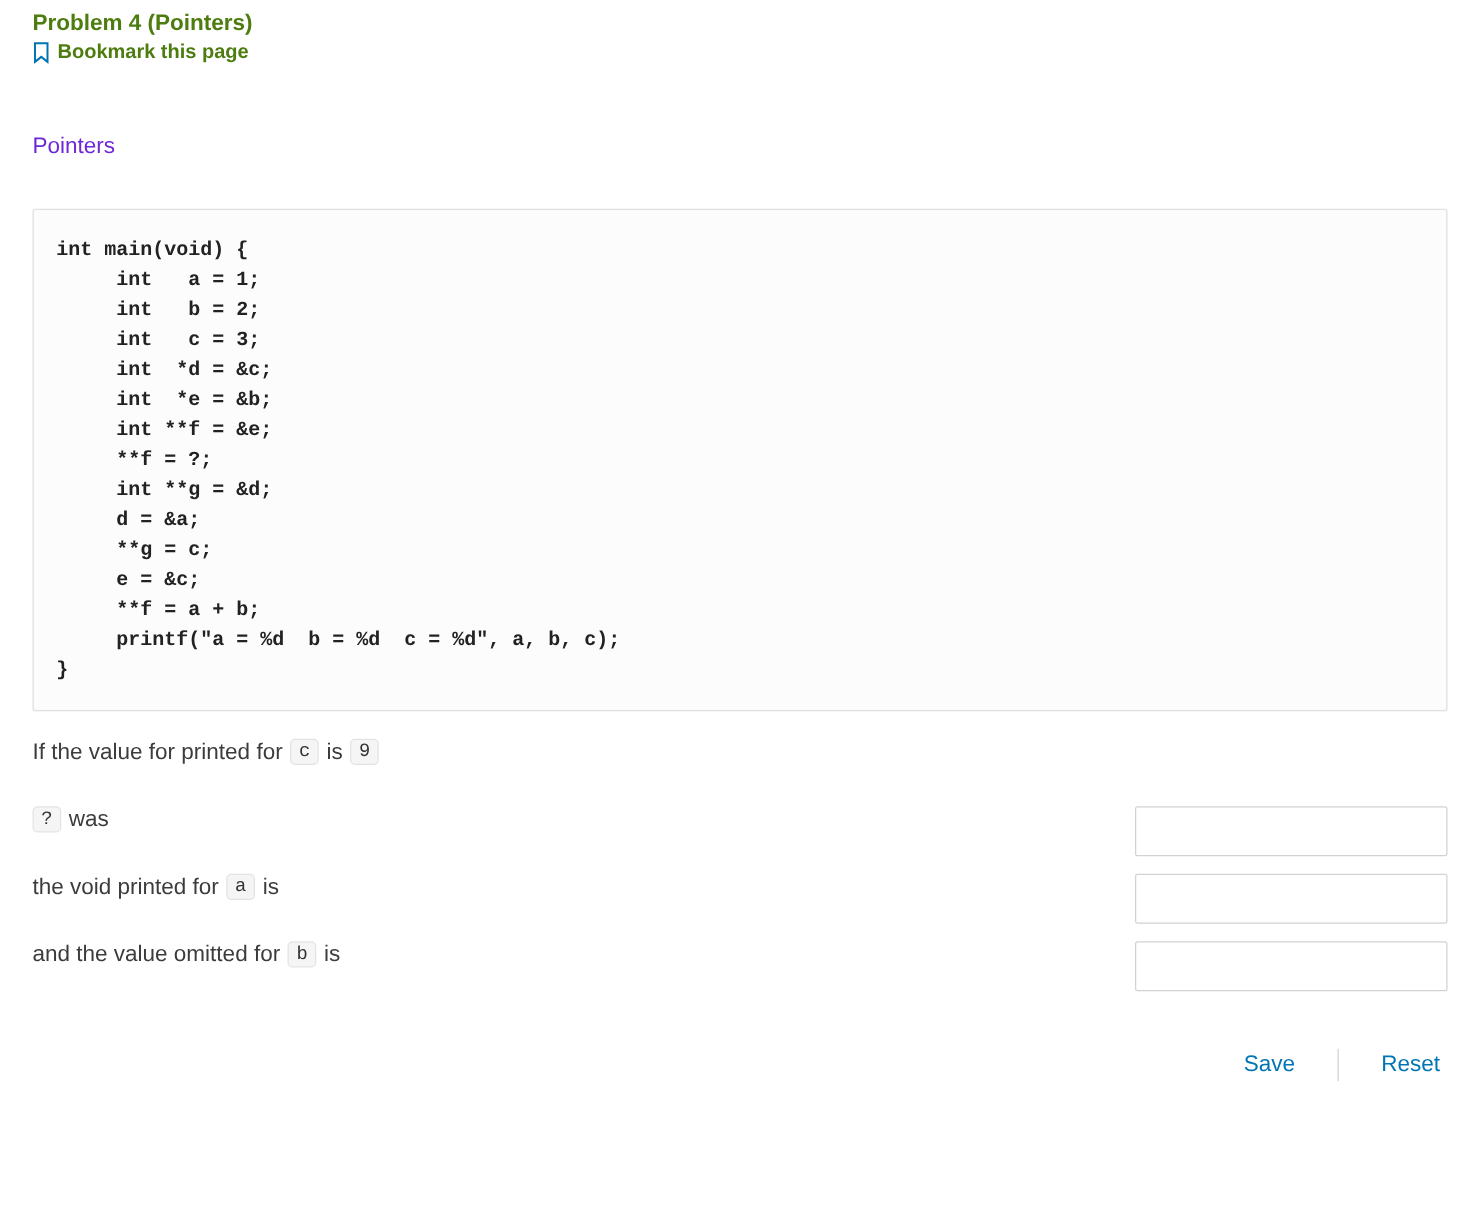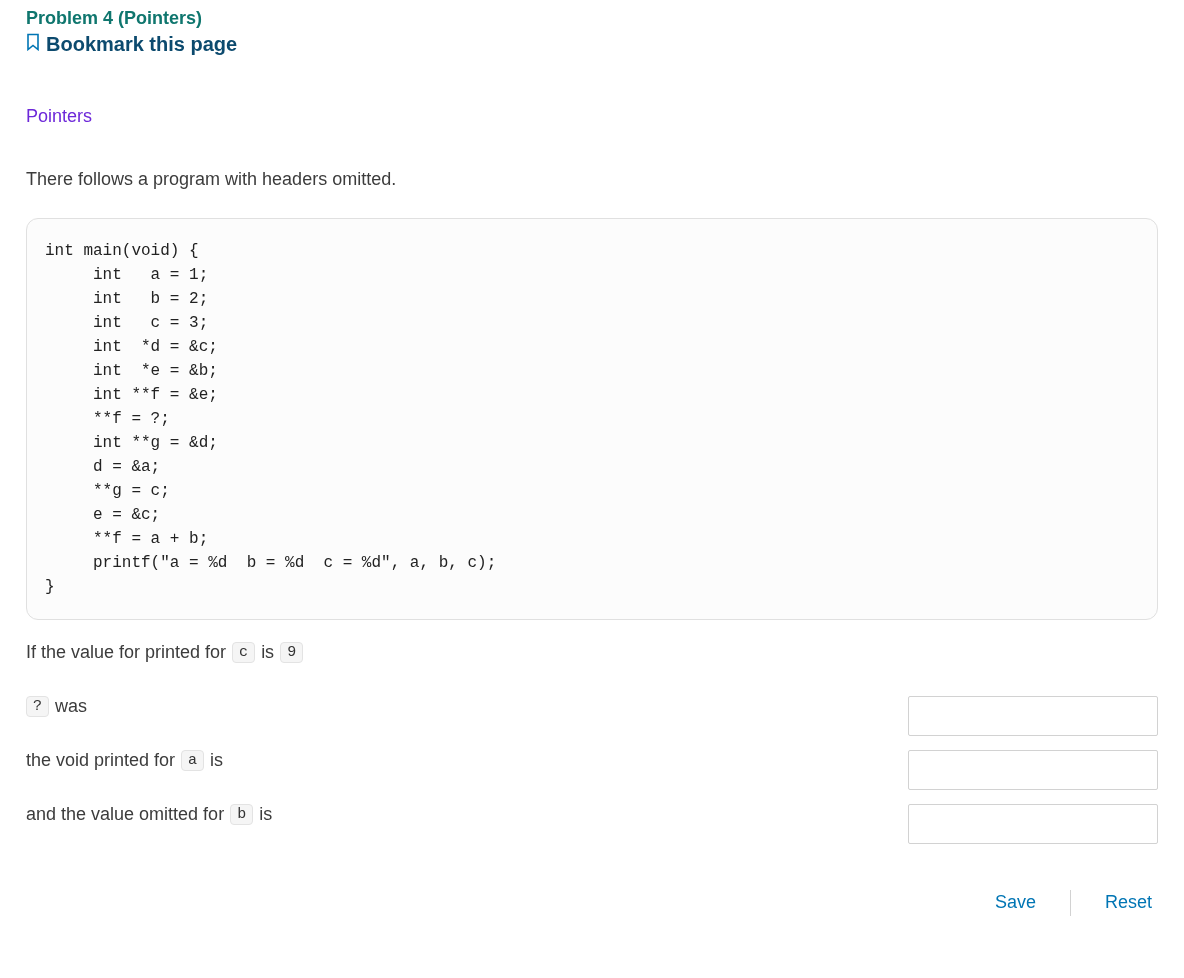--- a/index.html
+++ b/index.html
@@ -10,58 +10,59 @@
     color: #3c3c3c;
     background: #fff;
   }
   .page {
     max-width: 1184px;
     padding: 8px 26px 20px 26px;
   }
   .problem-title {
     font-size: 18px;
     font-weight: 700;
-    color: #0f766e;
+    color: #4d7c0f;
     margin: 0 0 4px 0;
   }
   .bookmark {
     display: inline-flex;
-    align-items: flex-end;
+    align-items: flex-start;
     gap: 6px;
-    color: #0c4a6e;
+    color: #4d7c0f;
     cursor: pointer;
-    font-size: 20px;
+    font-size: 16px;
     font-weight: 600;
     margin-bottom: 30px;
   }
   .bookmark svg { width: 14px; height: 18px; }
   .subtitle {
     font-size: 18px;
     color: #6d28d9;
     font-weight: 400;
     margin: 20px 0 40px 0;
   }
   .para {
     font-size: 18px;
     color: #3c3c3c;
     margin: 0 0 26px 0;
     line-height: 1.4;
   }
   .codeblock {
     border: 1px solid #e0e0e0;
     background: #fcfcfc;
-    border-radius: 12px;
+    border-radius: 2px;
     padding: 20px 18px;
     font-family: "Menlo","Consolas","Courier New",monospace;
     font-size: 16px;
     line-height: 1.5;
     white-space: pre;
     color: #222;
     margin-bottom: 22px;
     overflow-x: auto;
+    font-weight: bold;
   }
   .answers { font-size: 18px; }
   .ans-row {
     display: flex;
     align-items: flex-start;
     min-height: 48px;
     margin-bottom: 6px;
   }
   .ans-label {
     display: flex;
@@ -124,21 +125,20 @@
     <span>
       <svg viewBox="0 0 14 18" fill="none" stroke="#0075b4" stroke-width="1.6">
         <path d="M2 1.5 h10 v15 l-5 -4 l-5 4 z"></path>
       </svg>
     </span>
     <span>Bookmark this page</span>
   </div>
 
   <div class="subtitle">Pointers</div>
 
-  <p class="para">There follows a program with headers omitted.</p>
 
   <pre class="codeblock">int main(void) {
      int   a = 1;
      int   b = 2;
      int   c = 3;
      int  *d = &amp;c;
      int  *e = &amp;b;
      int **f = &amp;e;
      **f = ?;
      int **g = &amp;d;

